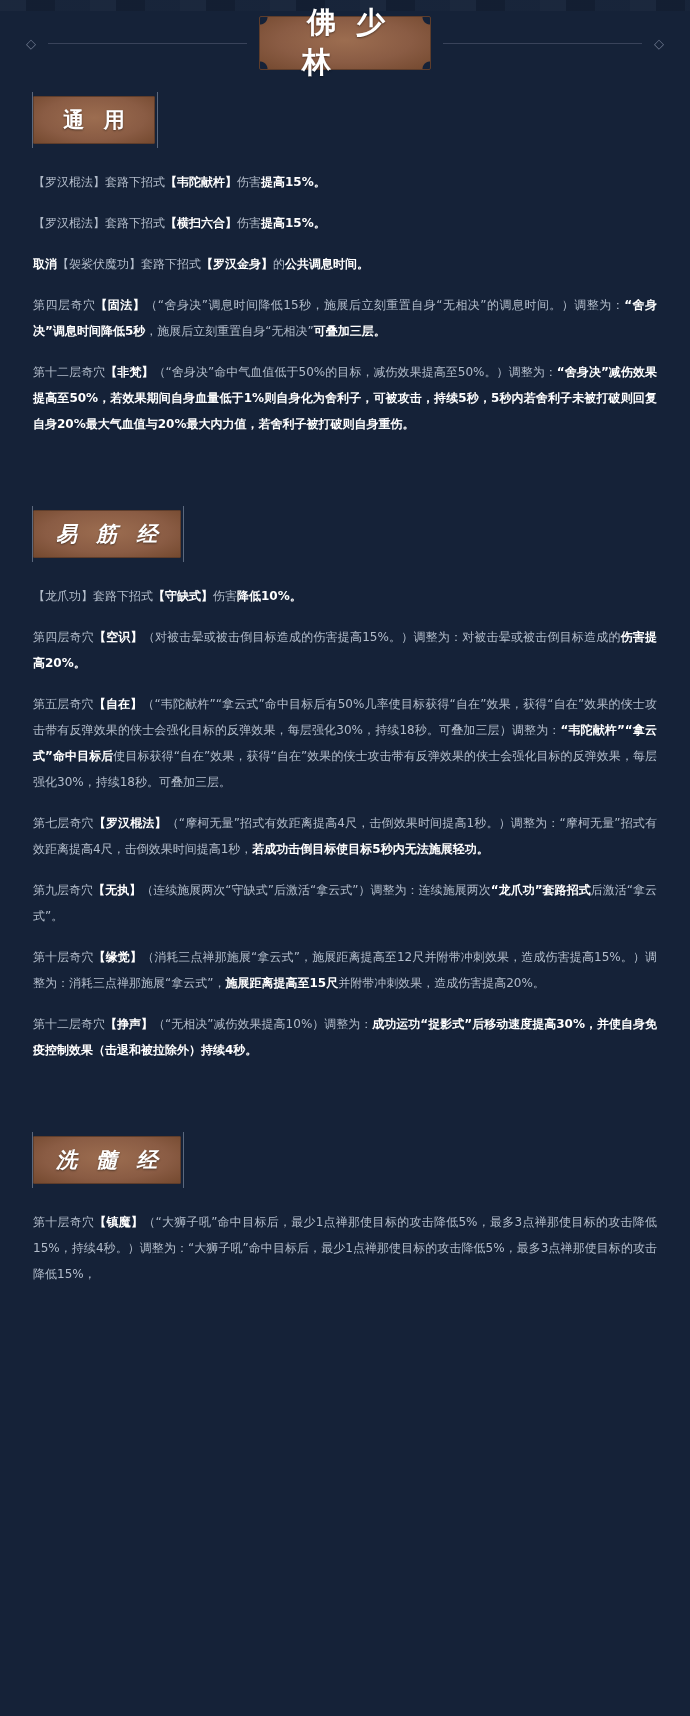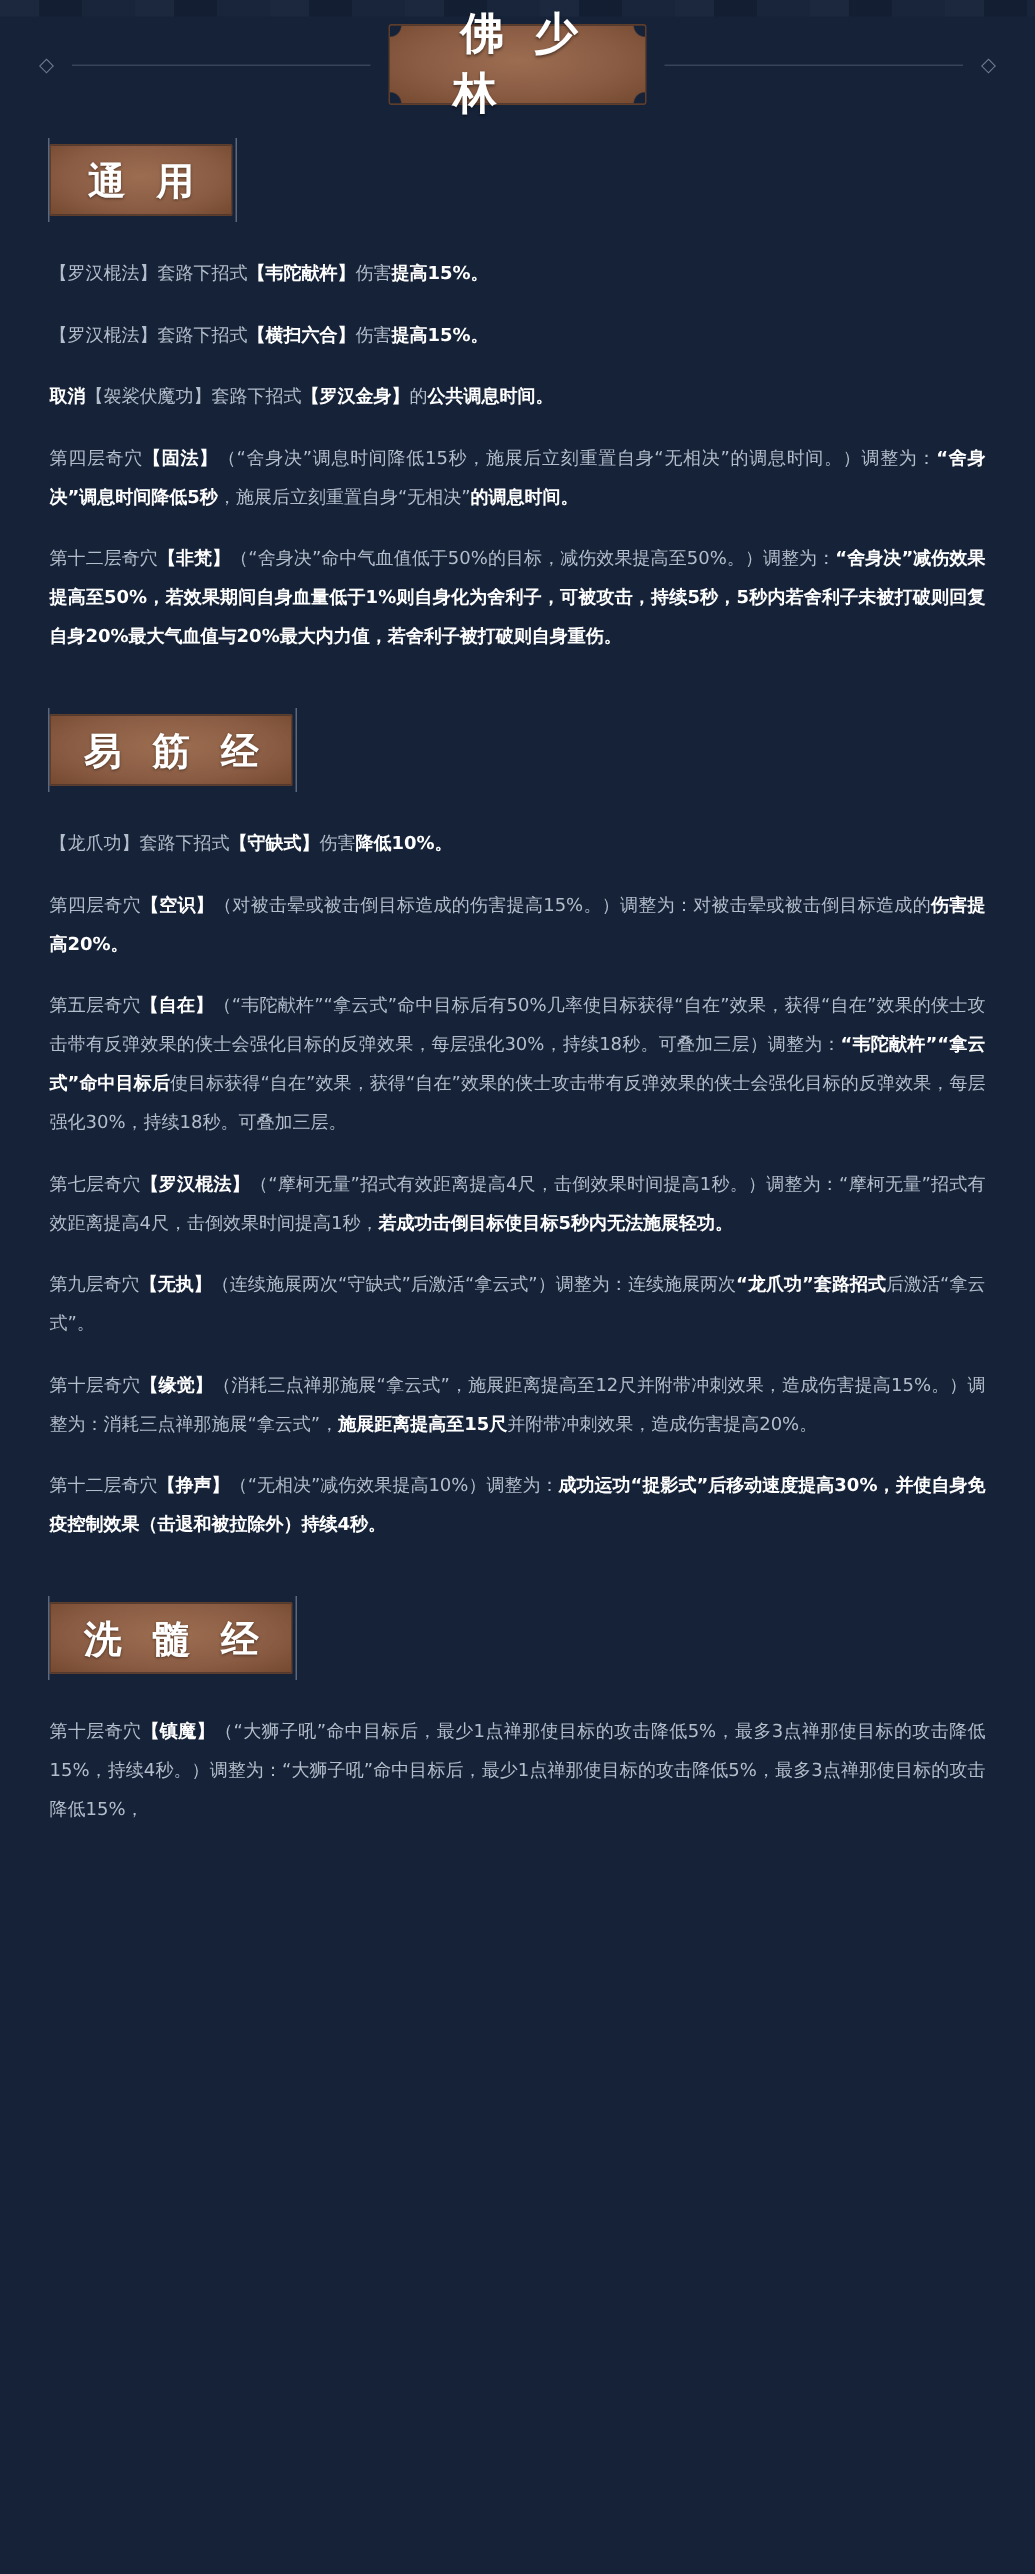--- a/index.html
+++ b/index.html
@@ -47,30 +47,30 @@
     margin-left:42px;
   }
   
   main{ padding:0 33px; }
   .section-plaque{
     display:inline-flex; min-width:88px; height:46px; padding:0 16px;
     margin:27px 0 25px 0;
     border:1px solid var(--plaque-border); border-radius:1px;
     background:radial-gradient(ellipse at 50% 45%, var(--plaque-light) 0%, var(--plaque) 60%, var(--plaque-dark) 100%);
   }
-  .section:not(:first-child) .section-plaque{ margin-top:24px; }
+  .section:not(:first-child) .section-plaque{ margin-top:58px;font-style:italic; }
   .section-plaque::before, .section-plaque::after{
     content:""; position:absolute; top:-5px; bottom:-5px; width:1px;
     background:rgba(150,162,182,.55);
   }
   .section-plaque::before{ left:-2px; }
   .section-plaque::after{ right:-4px; }
   .heading-text{
     font-family:"DejaVu Serif","Liberation Serif",serif;
-    font-size:25px; font-weight:bold; letter-spacing:6px; text-indent:6px;
+    font-size:21px; font-weight:bold; letter-spacing:6px; text-indent:6px;
     text-shadow:0 1px 2px rgba(0,0,0,.45);
     text-align:center;
   }
   h2{ margin:0; }
   .note{
     margin:0 0 15px 0;
     font-size:12px; line-height:26px; color:var(--text);
     text-align:justify;
   }
   .note b{ color:var(--emphasis); font-weight:bold; }
@@ -93,21 +93,21 @@
 
   <main id="sections">
   <section class="section">
     <h2 class="plaque section-plaque">
       <span class="heading-text">通 用</span>
     </h2>
     <div class="paragraphs">
           <p class="note"><span>【罗汉棍法】套路下招式</span><b>【韦陀献杵】</b><span>伤害</span><b>提高15%。</b></p>
           <p class="note"><span>【罗汉棍法】套路下招式</span><b>【横扫六合】</b><span>伤害</span><b>提高15%。</b></p>
           <p class="note"><b>取消</b><span>【袈裟伏魔功】套路下招式</span><b>【罗汉金身】</b><span>的</span><b>公共调息时间。</b></p>
-          <p class="note"><span>第四层奇穴</span><b>【固法】</b><span>（“舍身决”调息时间降低15秒，施展后立刻重置自身“无相决”的调息时间。）调整为：</span><b>“舍身决”调息时间降低5秒</b><span>，施展后立刻重置自身“无相决”</span><b>的调息时间。</b></p>
+          <p class="note"><span>第四层奇穴</span><b>【固法】</b><span>（“舍身决”调息时间降低15秒，施展后立刻重置自身“无相决”的调息时间。）调整为：</span><b>“舍身决”调息时间降低5秒</b><span>，施展后立刻重置自身“无相决”</span><b>可叠加三层。</b></p>
           <p class="note"><span>第十二层奇穴</span><b>【非梵】</b><span>（“舍身决”命中气血值低于50%的目标，减伤效果提高至50%。）调整为：</span><b>“舍身决”减伤效果提高至50%，若效果期间自身血量低于1%则自身化为舍利子，可被攻击，持续5秒，5秒内若舍利子未被打破则回复自身20%最大气血值与20%最大内力值，若舍利子被打破则自身重伤。</b></p>
         </div>
   </section>
 
   <section class="section">
     <h2 class="plaque section-plaque">
       <span class="heading-text">易 筋 经</span>
     </h2>
     <div class="paragraphs">
           <p class="note"><span>【龙爪功】套路下招式</span><b>【守缺式】</b><span>伤害</span><b>降低10%。</b></p>

